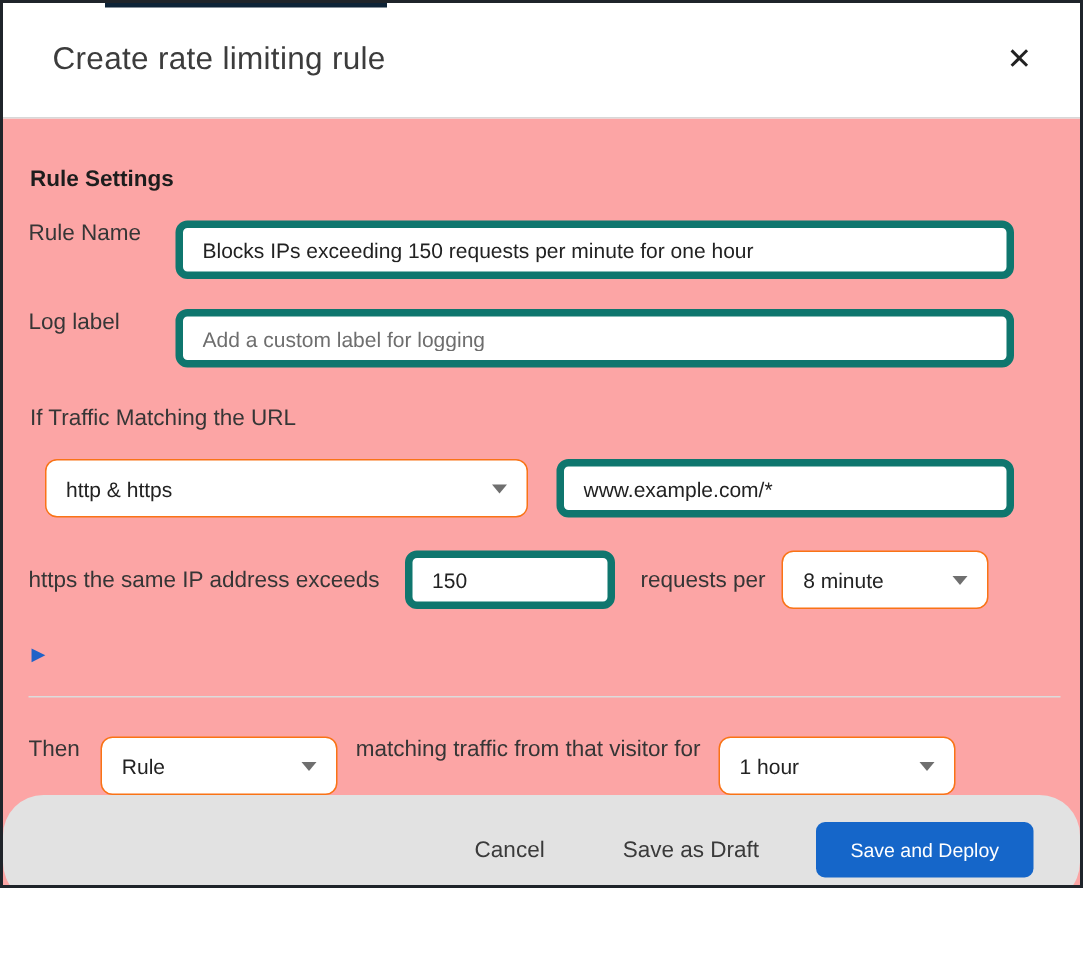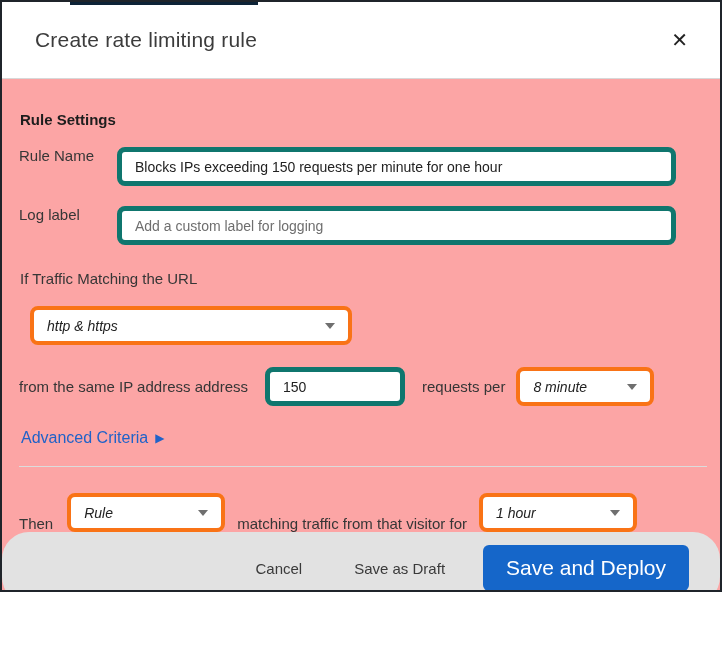--- a/index.html
+++ b/index.html
@@ -47,23 +47,23 @@
     font-family:inherit; outline:none;
   }
   .text-input::placeholder { color:#6e6e6e; opacity:1; }
 
   .intro-text { font-size:15px; color:#363636; margin:25px 0 19px 1px; }
 
   .match-row { display:flex; align-items:center; margin:0 0 22px 11px; gap:19px; }
 
   .select-box {
     height:39px; background:#fff;
-    border:4px solid #f97316; border-radius:8px;
+    border:1px solid #f97316; border-radius:8px;
     display:flex; align-items:center; justify-content:space-between;
-    padding:0 13px; font-size:14px; color:#222; cursor:pointer;font-style:italic;
+    padding:0 13px; font-size:14px; color:#222; cursor:pointer;
   }
   .caret {
     width:0; height:0; margin-left:10px;
     border-left:5px solid transparent; border-right:5px solid transparent;
     border-top:6px solid #6f6f6f;
   }
   .scheme-select { width:322px; flex:0 0 322px; }
   .url-input { flex:1; }
 
   .threshold-row { display:flex; align-items:center; margin-bottom:21px; }
@@ -73,39 +73,39 @@
 
   .advanced-link {
     display:inline-flex; align-items:center; gap:7px;
     color:#2062c8; font-size:16px; margin:2px 0 0 2px;
     cursor:pointer; text-decoration:none;
   }
   .advanced-arrow { font-size:12px; line-height:1; }
 
   .divider { border:none; border-top:1px solid #dcdcdc; margin:19px 0 0 0; width:688px; }
 
-  .then-row { display:flex; align-items:flex-end; margin-top:26px; }
+  .then-row { display:flex; align-items:flex-start; margin-top:26px; }
   .then-label { font-size:15px; color:#363636; margin-right:14px; }
   .action-select { width:158px; flex:0 0 158px; }
   .then-middle { margin:0 12px; font-size:15px; color:#363636; }
   .duration-select { width:158px; flex:0 0 158px; }
 
   
   .footer {
     flex:0 0 72px; height:72px; background:#e2e2e2;
     display:flex; align-items:center; justify-content:flex-end;
     padding:0 31px; gap:24px;border-radius:27px;
   }
   .btn-text {
     background:none; border:none; font-family:inherit;
     font-size:15px; color:#3a3a3a; cursor:pointer; padding:8px 14px;
   }
   .btn-primary {
     background:#1566c9; border:none; border-radius:6px;
-    color:#fff; font-size:21px; font-family:inherit;
+    color:#fff; font-size:13px; font-family:inherit;
     padding:11px 23px; cursor:pointer;
   }
 </style>
 </head>
 <body>
 
 <div class="dialog">
   <div class="top-strip"></div>
 
   <div class="header">
@@ -127,34 +127,34 @@
       <input type="text" class="text-input" placeholder="Add a custom label for logging" style="">
     </div>
 
     <div class="intro-text">If Traffic Matching the URL</div>
 
     <div class="match-row">
       <div class="select-box scheme-select">
         <span>http &amp; https</span>
         <span class="caret"></span>
       </div>
+      <input type="text" class="text-input url-input" value="www.example.com/*" style="">
     </div>
 
     <div class="threshold-row">
-      <span class="inline-text">from the same IP address address</span>
+      <span class="inline-text">https the same IP address exceeds</span>
       <input type="text" class="text-input threshold-input" value="150" style="">
       <span class="inline-text">requests per</span>
       <div class="select-box period-select">
         <span>8 minute</span>
         <span class="caret"></span>
       </div>
     </div>
 
     <a class="advanced-link">
-      <span>Advanced Criteria</span>
       <span class="advanced-arrow">▶</span>
     </a>
 
     <hr class="divider">
 
     <div class="then-row">
       <span class="then-label">Then</span>
       <div class="select-box action-select">
         <span>Rule</span>
         <span class="caret"></span>

